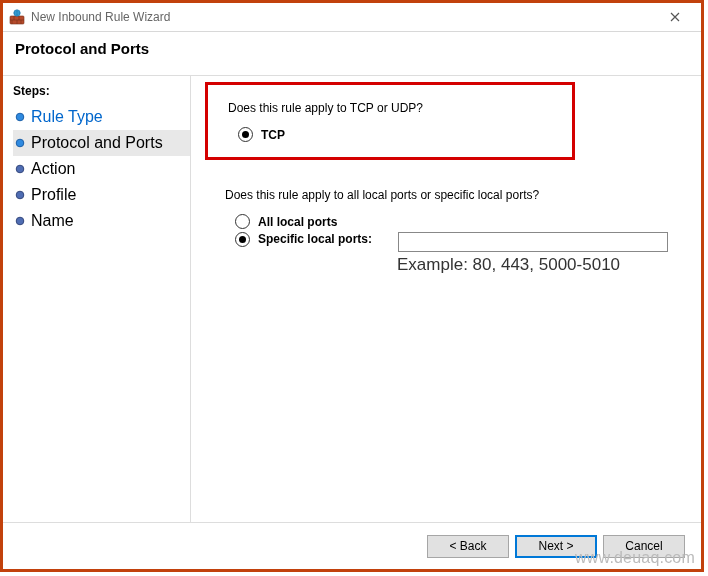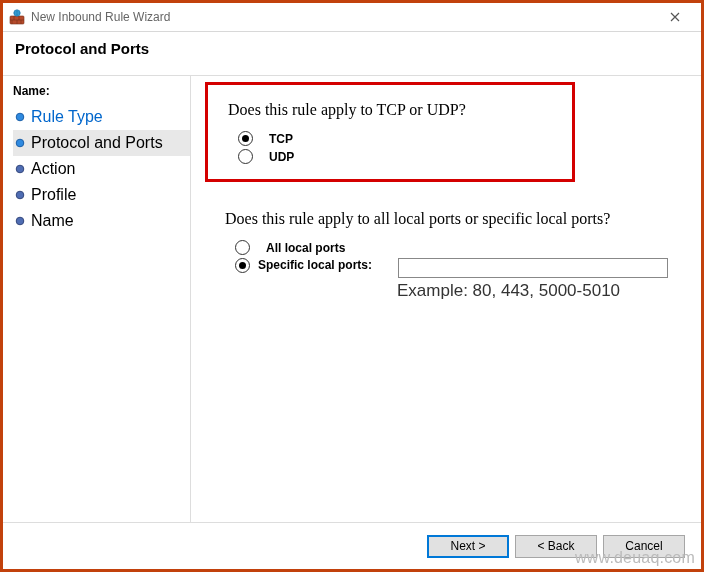--- a/index.html
+++ b/index.html
@@ -29,23 +29,23 @@
   .sidebar li.current{background:#e8e8e8;color:#000;}
   .sidebar li.pending{color:#000;}
   .sidebar li .bullet circle{fill:#3cb043;stroke:#2a7e2f;stroke-width:1;}
   .sidebar li.done .bullet circle{fill:#2f8ae0;stroke:#1b5fa8;}
   .sidebar li.current .bullet circle{fill:#2f8ae0;stroke:#1b5fa8;}
   .sidebar li.pending .bullet circle{fill:#4f6db3;stroke:#34487d;}
   
   .content{flex:1;padding:0 14px 0 14px;position:relative;}
   .section-box{border:3px solid #d40000;margin-top:6px;margin-right:0;
                padding:16px 12px 12px 20px;width:370px;box-sizing:border-box;}
-  .question{margin-bottom:12px;font-size:16px;font-family:Liberation Serif, serif;}
+  .question{margin-bottom:12px;font-size:12px;}
   .radio-row{display:flex;align-items:center;margin:3px 0 3px 10px;font-size:12px;}
-  .radio-row.bold{font-weight:bold;gap:8px;}
+  .radio-row.bold{font-weight:bold;}
   .radio{width:13px;height:13px;border:1px solid #333;border-radius:50%;margin-right:8px;
          display:flex;align-items:center;justify-content:center;flex-shrink:0;background:#fff;}
   .radio.checked::after{content:"";width:7px;height:7px;border-radius:50%;background:#000;display:block;}
   .section2{margin-top:28px;padding-left:20px;}
   .ports-row{display:flex;align-items:flex-start;margin:3px 0 3px 10px;}
   .ports-row .label{font-size:12px;font-weight:bold;min-width:140px;}
   .port-input{width:270px;height:20px;border:1px solid #888;background:#fff;font-size:12px;
               padding:0 4px;box-sizing:border-box;}
   .example{font-size:17px;color:#333;margin:2px 0 0 172px;}
   
@@ -84,21 +84,21 @@
     </div>
   </div>
 
   <div class="header">
     <h1>Protocol and Ports</h1>
   </div>
 
   <div class="body">
 
     <div class="sidebar">
-      <div class="steps-label">Name:</div>
+      <div class="steps-label">Steps:</div>
       <ul>
         <li class="done">
           <svg class="bullet" viewBox="0 0 10 10">
               <circle cx="5" cy="5" r="3.8"></circle>
             </svg>
           <span>Rule Type</span>
         </li>
         <li class="current">
           <svg class="bullet" viewBox="0 0 10 10">
               <circle cx="5" cy="5" r="3.8"></circle>
@@ -127,24 +127,20 @@
     </div>
 
     <div class="content">
 
       <div class="section-box">
         <div class="question">Does this rule apply to TCP or UDP?</div>
         <div class="radio-row bold">
           <span class="radio checked"></span>
           <span>TCP</span>
         </div>
-        <div class="radio-row bold">
-          <span class="radio"></span>
-          <span>UDP</span>
-        </div>
       </div>
 
       <div class="section2">
         <div class="question">Does this rule apply to all local ports or specific local ports?</div>
 
         <div class="radio-row bold">
           <span class="radio"></span>
           <span>All local ports</span>
         </div>
 
@@ -153,19 +149,19 @@
           <span class="label">Specific local ports:</span>
           <input class="port-input" type="text" value="" style="">
         </div>
         <div class="example">Example: 80, 443, 5000-5010</div>
       </div>
 
     </div>
   </div>
 
   <div class="footer">
+    <button class="btn">&lt; Back</button>
     <button class="btn primary">Next &gt;</button>
-    <button class="btn">&lt; Back</button>
     <button class="btn">Cancel</button>
   </div>
 
   <div class="watermark">www.deuaq.com</div>
 </div>
 
 </body></html>

